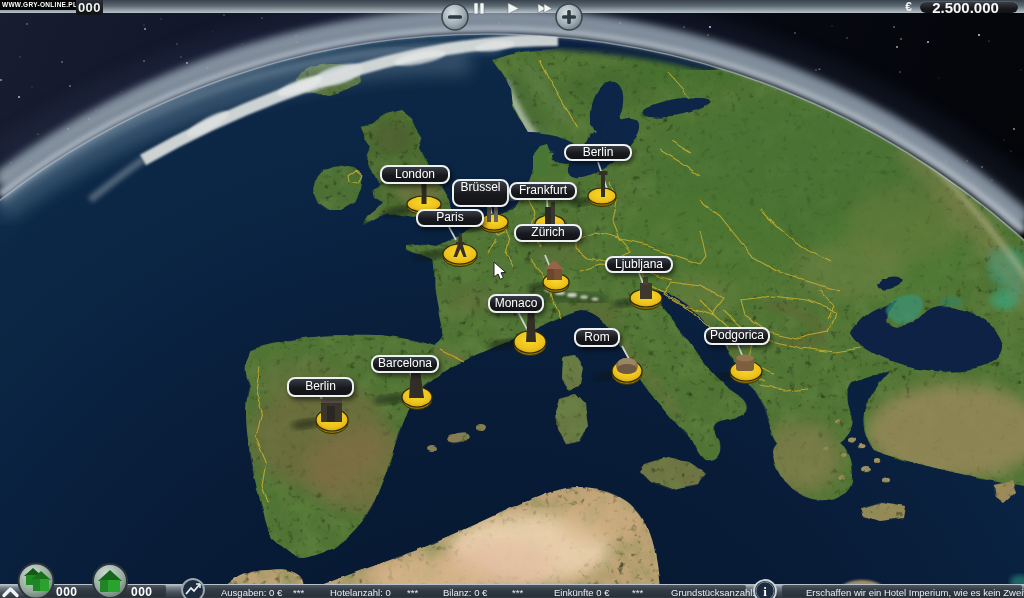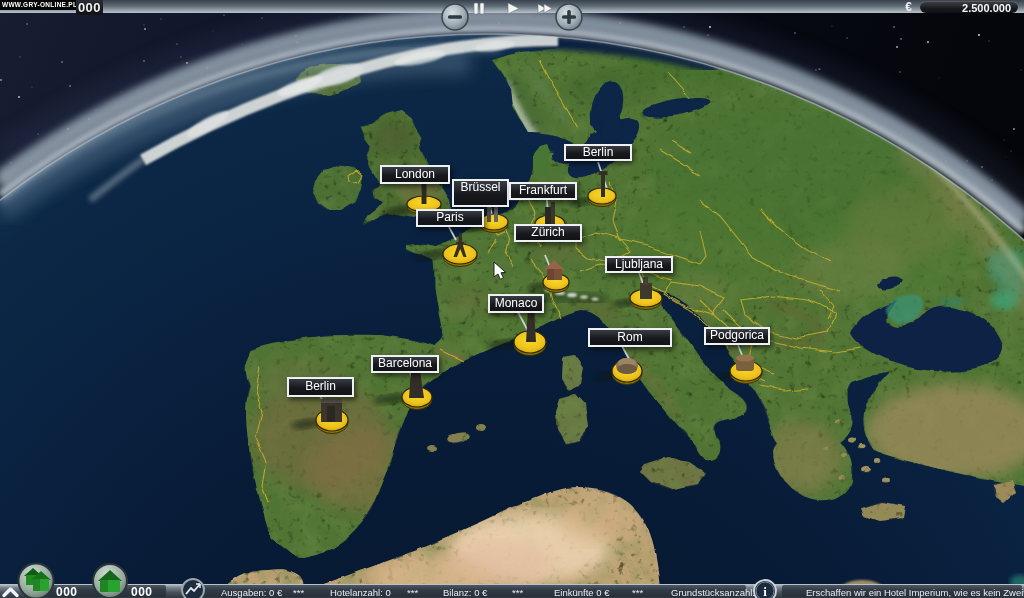--- a/index.html
+++ b/index.html
@@ -1,30 +1,30 @@
 <!DOCTYPE html>
 <html><head><meta charset="utf-8">
 <style>
 html,body{margin:0;padding:0;background:#000;}
 #stage{position:relative;width:1024px;height:598px;overflow:hidden;font-family:"Liberation Sans",sans-serif;}
 #scene{position:absolute;left:0;top:0;}
 .lbl{position:absolute;box-sizing:border-box;background:linear-gradient(#383d44,#17191d 55%,#111317);
-border:2px solid #eef1f3;border-radius:0;color:#fff;font-size:12px;text-align:center;
+border:2px solid #eef1f3;border-radius:8px;color:#fff;font-size:12px;text-align:center;
 box-shadow:2px 3px 5px rgba(0,0,0,.55);z-index:5;}
 #topbar{position:absolute;left:0;top:0;width:1024px;height:13px;
 background:linear-gradient(#39434d,#5d6872 45%,#97a3ab 80%,#b7c2c9);z-index:10;}
 #botbar{position:absolute;left:0;top:584px;width:1024px;height:14px;
 background:linear-gradient(#c3ccd2,#79858f 25%,#49525c 60%,#2e3640);z-index:10;}
 .seg{position:absolute;top:1px;height:12px;background:linear-gradient(#4e5862,#333c46 40%,#272f38);border-radius:2px;}
 .btxt{position:absolute;top:0;height:16px;line-height:13px;font-size:9.5px;color:#e9edf0;white-space:nowrap;z-index:12;}
 .cnt{position:absolute;top:585px;font-size:12px;font-weight:bold;color:#fff;z-index:13;letter-spacing:0.5px;}
 .circ{position:absolute;z-index:14;}
 #money{position:absolute;right:6px;top:1px;width:98px;height:12px;border-radius:7px;
 background:linear-gradient(#3a3e44,#17191d 60%,#101215);border-top:1px solid rgba(255,255,255,.3);
-color:#f5f6f8;font-size:11px;font-weight:bold;text-align:right;line-height:12px;padding-right:7px;box-sizing:border-box;}
+color:#f5f6f8;font-size:15px;font-weight:bold;text-align:center;line-height:12px;padding-right:7px;box-sizing:border-box;}
 #euro{position:absolute;right:112px;top:0;color:#eef2f4;font-size:12px;font-weight:bold;z-index:11;}
 #wm{position:absolute;left:0;top:0;background:#050505;color:#fff;font-size:6.5px;font-weight:bold;
 letter-spacing:0.3px;padding:1px 3px 2px 2px;z-index:12;}
 #wm000{position:absolute;left:76px;top:0;width:27px;height:15px;background:linear-gradient(#2a2e34,#101317);
 color:#f2f2f2;font-size:13px;font-weight:bold;text-align:center;line-height:15px;z-index:12;
 text-shadow:0 1px 1px #000;border-radius:0 0 3px 0;letter-spacing:0.5px;}
 </style></head>
 <body>
 <div id="stage">
 <svg id="scene" width="1024" height="598" viewBox="0 0 1024 598" xmlns="http://www.w3.org/2000/svg">
@@ -515,21 +515,21 @@
 </svg>
 
 <div class="lbl" style="left:380px;top:165px;width:70px;height:19px;line-height:14px">London</div>
 <div class="lbl" style="left:452px;top:179px;width:57px;height:28px;line-height:13px">Brüssel</div>
 <div class="lbl" style="left:509px;top:182px;width:68px;height:18px;line-height:13px">Frankfurt</div>
 <div class="lbl" style="left:564px;top:144px;width:68px;height:17px;line-height:12px">Berlin</div>
 <div class="lbl" style="left:416px;top:209px;width:68px;height:18px;line-height:13px">Paris</div>
 <div class="lbl" style="left:514px;top:224px;width:68px;height:18px;line-height:13px">Zürich</div>
 <div class="lbl" style="left:605px;top:256px;width:68px;height:17px;line-height:12px">Ljubljana</div>
 <div class="lbl" style="left:488px;top:294px;width:56px;height:19px;line-height:14px">Monaco</div>
-<div class="lbl" style="left:588px;top:328px;width:84px;height:19px;line-height:14px">Rom</div>
+<div class="lbl" style="left:574px;top:328px;width:46px;height:19px;line-height:14px">Rom</div>
 <div class="lbl" style="left:704px;top:327px;width:66px;height:18px;line-height:13px">Podgorica</div>
 <div class="lbl" style="left:287px;top:377px;width:67px;height:20px;line-height:15px">Berlin</div>
 <div class="lbl" style="left:371px;top:355px;width:68px;height:18px;line-height:13px">Barcelona</div>
 
 <svg class="circ" style="left:490px;top:260px;z-index:20" width="24" height="26">
  <path d="M 4,2 L 4,17 L 8,14 L 10.2,19.3 L 13.4,17.9 L 11,12.8 L 15.6,12.3 Z" fill="#fff" stroke="#222" stroke-width="1"></path>
 </svg>
 
 </div>
 </body></html>

